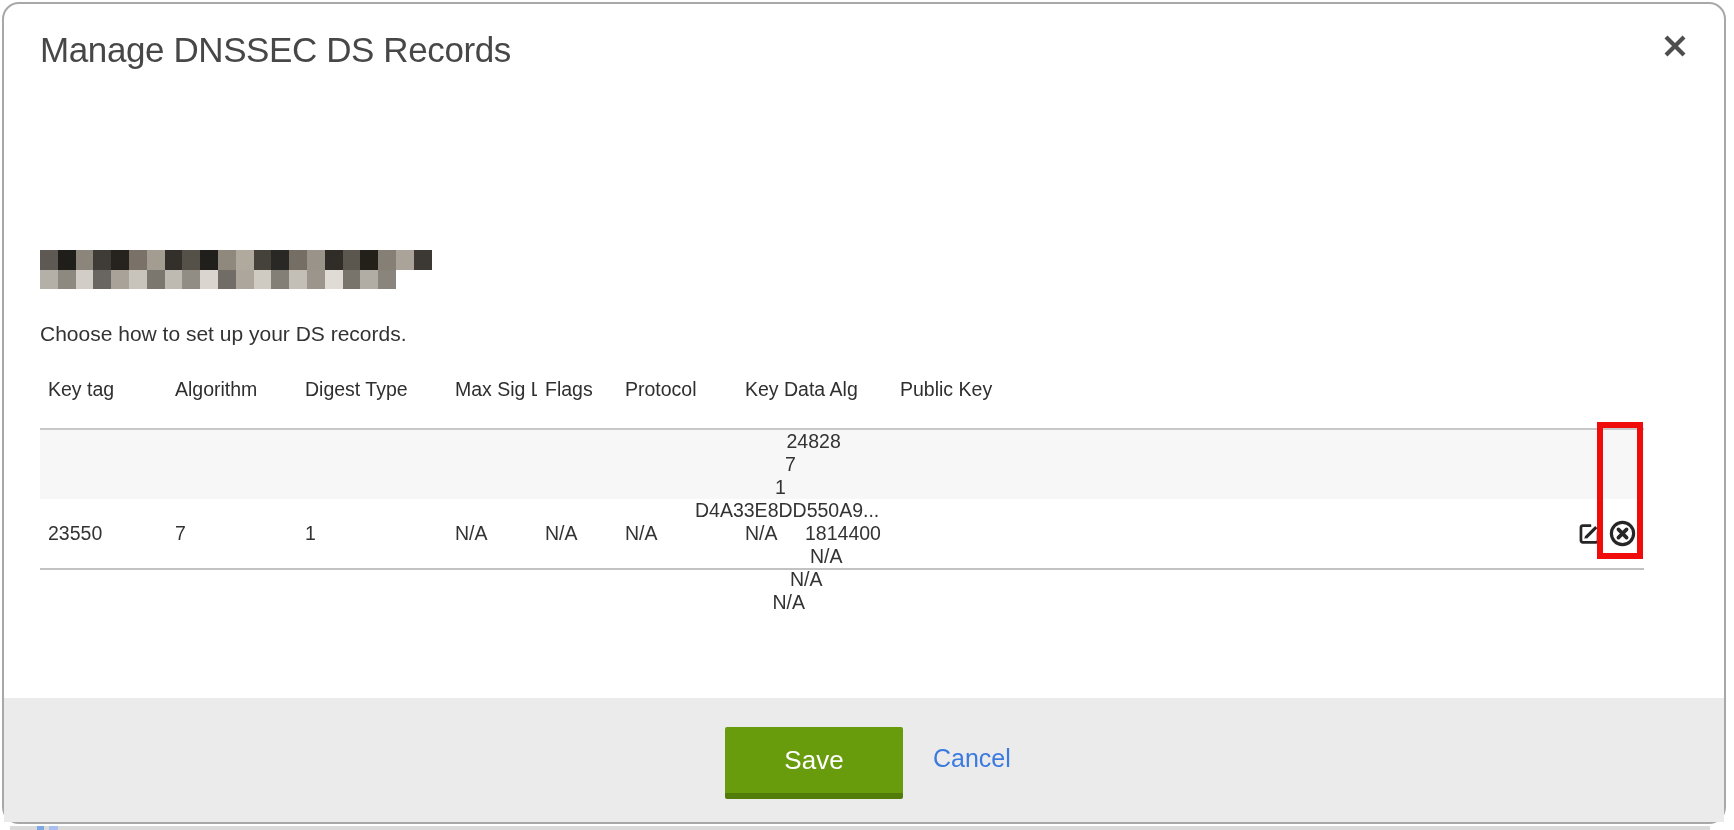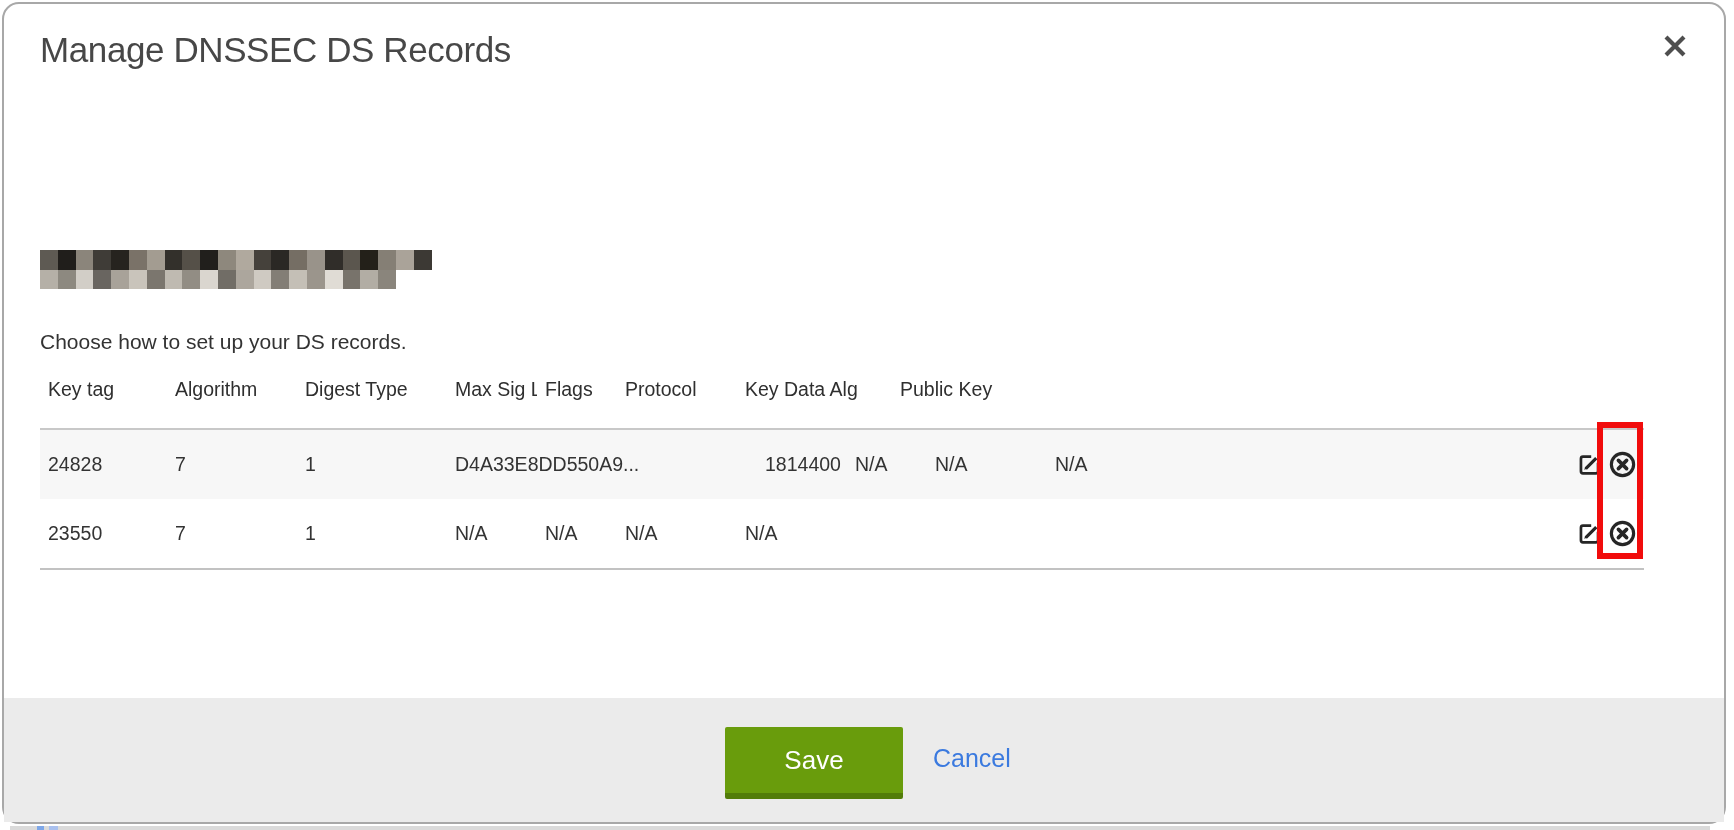--- a/index.html
+++ b/index.html
@@ -19,28 +19,28 @@
            font-weight:400; color:#474747; letter-spacing:-0.4px; }
 
   .close-btn { position:absolute; left:1653px; top:24px; width:36px; height:36px;
                background:none; border:none; cursor:pointer; display:flex;
                align-items:center; justify-content:center; }
 
   .domain-mosaic { position:absolute; left:36px; top:246px; display:grid;
                    grid-template-columns:repeat(22,17.8px); grid-auto-rows:19.5px; }
   .domain-mosaic div { width:100%; height:100%; }
 
-  .instruction { position:absolute; left:36px; top:324px; font-size:21px;
+  .instruction { position:absolute; left:36px; top:316px; font-size:21px;
                  line-height:27px; color:#333333; }
 
   
   .ds-table { position:absolute; left:36px; top:374px; width:1604px; font-size:19.5px; color:#333; }
   .thead { display:flex; padding-bottom:28px; line-height:22px; color:#2f2f2f; }
   .trow  { display:flex; align-items:center; height:69px; }
-  .trow.odd  { background:#f7f7f7; }
+  .trow.odd  { background:#f7f7f7;flex-direction:column; }
   .trow.even { background:#ffffff; }
   .tbody { border-top:2px solid #c8c8c8; border-bottom:2px solid #c2c2c2; }
   .cell { padding-left:8px; flex:0 0 auto; white-space:nowrap; overflow:hidden; }
   .c1 { width:127px; } .c2 { width:130px; } .c3 { width:150px; }
   .c4 { width:310px; } .c5 { width:90px;  } .c6 { width:80px;  }
   .c7 { width:120px; } .c8 { width:155px; } .c9 { width:281px; }
   .c-act { flex:1 1 auto; display:flex; justify-content:flex-end; align-items:center;
            padding-right:7px; gap:3px; }
   .icon-btn { background:none; border:none; padding:0; cursor:pointer; width:30px; height:30px;
               display:flex; align-items:center; justify-content:center; }

